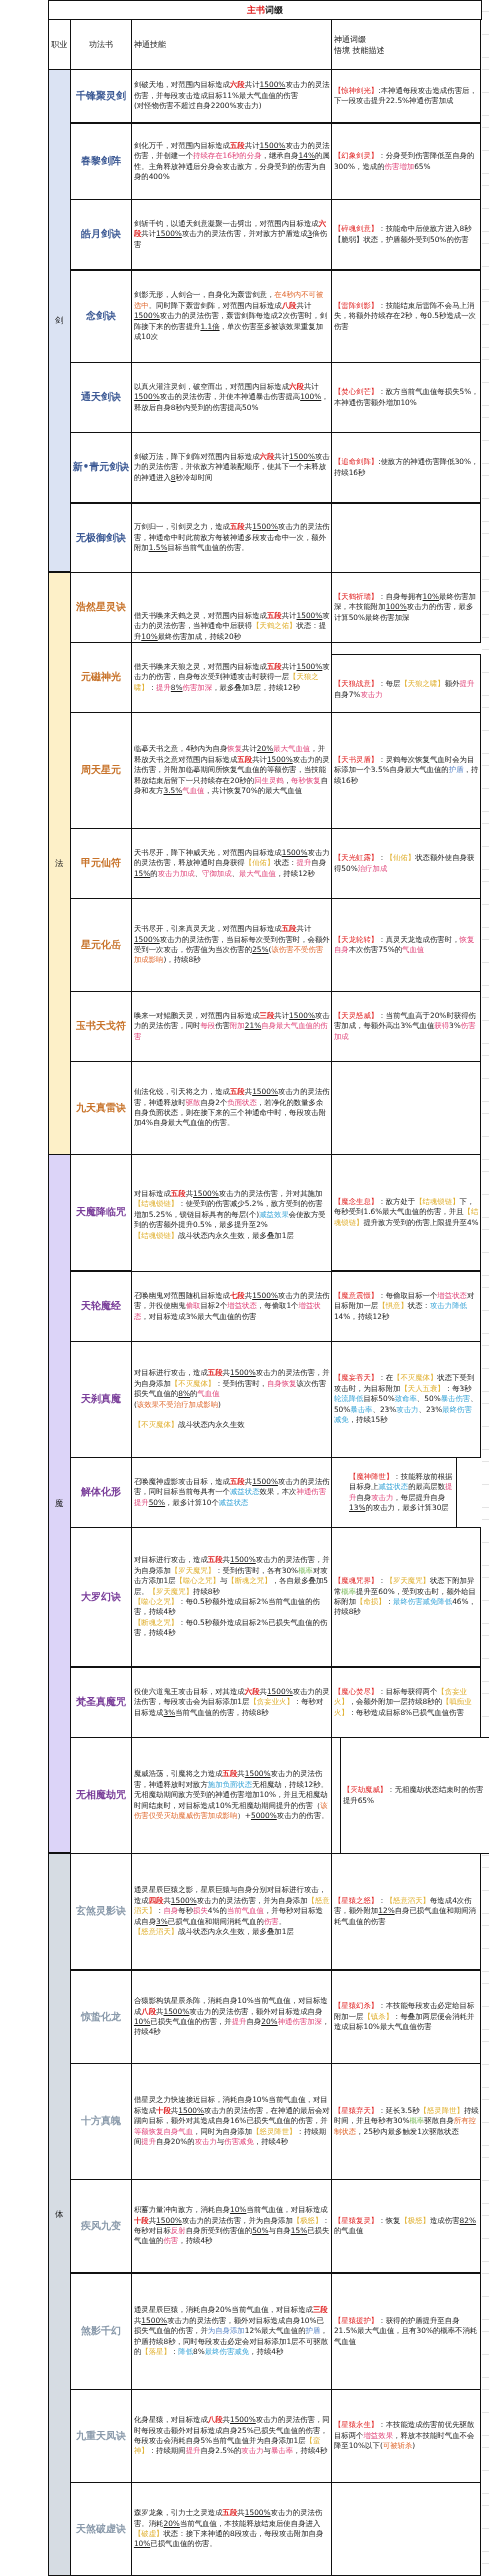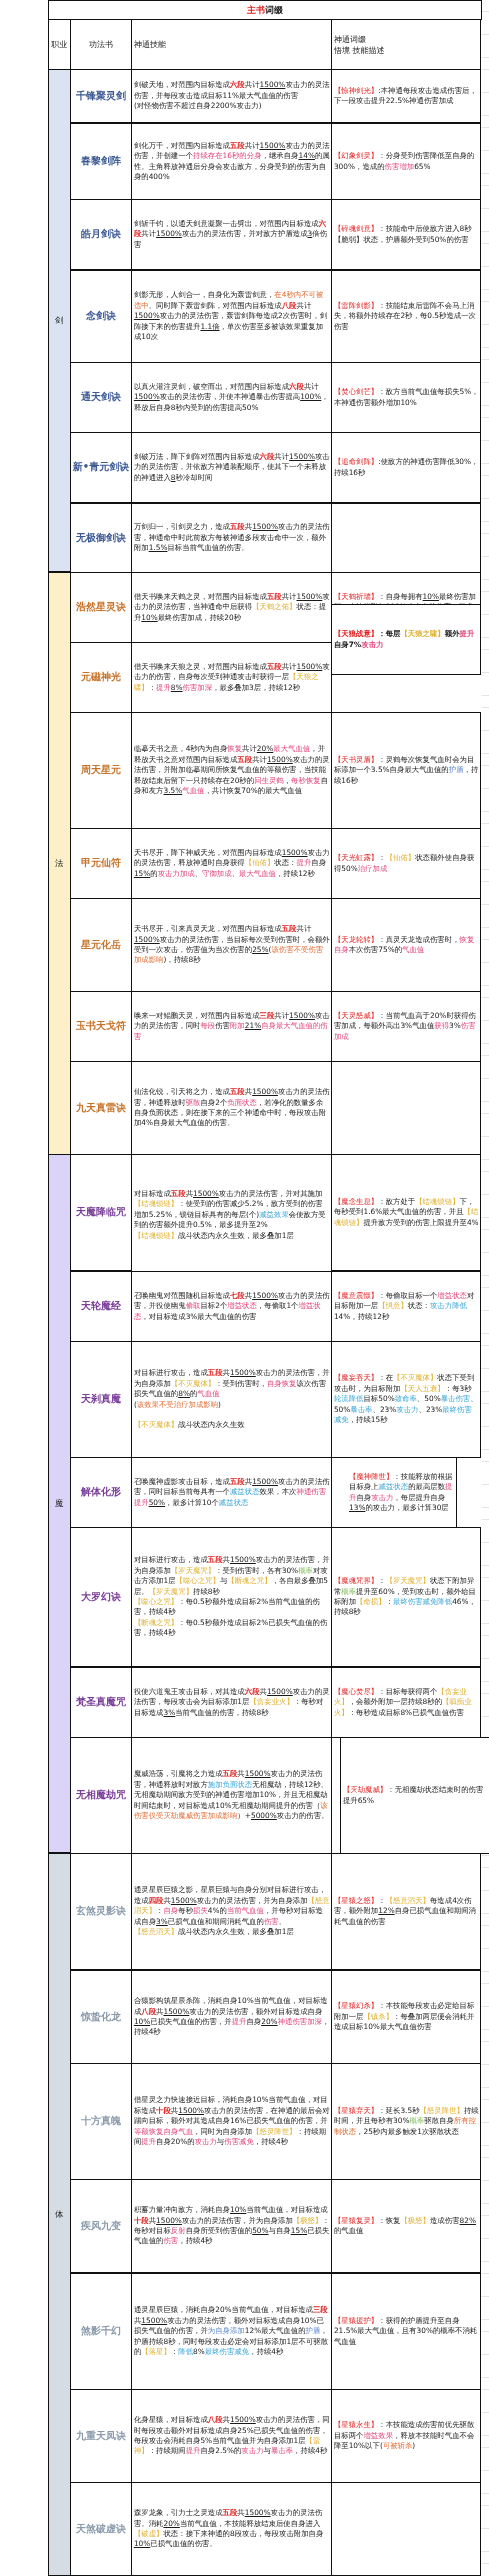--- a/index.html
+++ b/index.html
@@ -137,36 +137,36 @@
       </div>
       <div class="cell desc" style="left: 83px; top: 503px; width: 201px; height: 70px;">
         <div>万剑归一，引剑灵之力，造成<span class="seg">五段</span>共<span class="u">1500%</span>攻击力的灵法伤害，神通命中时此前敌方每被神通多段攻击命中一次，额外附加<span class="u">1.5%</span>目标当前气血值的伤害。</div>
       </div>
       <div class="cell desc" style="left: 283px; top: 503px; width: 150px; height: 70px;">
         <div></div>
       </div>
       <div class="cell book c-law" style="left: 22px; top: 572px; width: 62px; height: 71px;">
         <span>浩然星灵诀</span>
       </div>
-      <div class="cell desc" style="left: 83px; top: 572px; width: 201px; height: 71px;">
+      <div class="cell desc" style="left: 83px; top: 572px; width: 201px; height: 71px; align-items: flex-end;">
         <div>借天书唤来天鹤之灵，对范围内目标造成<span class="seg">五段</span>共计<span class="u">1500%</span>攻击力的灵法伤害，当神通命中后获得<span class="tag">【天鹤之佑】</span>状态：提升<span class="u">10%</span>最终伤害加成，持续20秒</div>
       </div>
       <div class="cell desc" style="left: 283px; top: 572px; width: 150px; height: 71px; justify-content: flex-end;">
         <div><span class="affix">【天鹤祈瑞】</span>：自身每拥有<span class="u">10%</span>最终伤害加深，本技能附加<span class="u">100%</span>攻击力的伤害，最多计算50%最终伤害加深</div>
       </div>
       <div class="cell note" style="left: 434px; top: 572px; width: 56px; height: 71px;">
         <span>第1批更新</span>
       </div>
       <div class="cell book c-law" style="left: 22px; top: 642px; width: 62px; height: 71px;">
         <span>元磁神光</span>
       </div>
       <div class="cell desc" style="left: 83px; top: 642px; width: 201px; height: 71px;">
         <div>借天书唤来天狼之灵，对范围内目标造成<span class="seg">五段</span>共计<span class="u">1500%</span>攻击力的伤害，自身每次受到神通攻击时获得一层<span class="tag">【天狼之啸】</span>：<span class="kw">提升</span><span class="u">8%</span><span class="kw">伤害加深</span>，最多叠加3层，持续12秒</div>
       </div>
-      <div class="cell desc" style="left: 283px; top: 604px; width: 150px; height: 71px; font-weight: bold;">
+      <div class="cell desc" style="left: 283px; top: 654px; width: 150px; height: 71px;">
         <div><span class="affix">【天狼战意】</span>：每层<span class="tag">【天狼之啸】</span>额外<span class="kw">提升</span>自身7%<span class="kw">攻击力</span></div>
       </div>
       <div class="cell book c-law" style="left: 22px; top: 712px; width: 62px; height: 117px;">
         <span>周天星元</span>
       </div>
       <div class="cell desc" style="left: 83px; top: 712px; width: 201px; height: 117px;">
         <div>临摹天书之意，4秒内为自身<span class="kw">恢复</span>共计<span class="u">20%</span><span class="kw">最大气血值</span>，并释放天书之意对范围内目标造成<span class="seg">五段</span>共计<span class="u">1500%</span>攻击力的灵法伤害，并附加临摹期间所恢复气血值的等额伤害，当技能释放结束后留下一只持续存在20秒的<span class="kw">回生灵鹤</span>，<span class="kw">每秒恢复</span>自身和友方<span class="u">3.5%</span><span class="kw">气血值</span>，共计恢复70%的最大气血值</div>
       </div>
       <div class="cell desc" style="left: 283px; top: 712px; width: 150px; height: 117px;">
         <div><span class="affix">【天书灵盾】</span>：灵鹤每次恢复气血时会为目标添加一个3.5%自身最大气血值的<span class="shield">护盾</span>，持续16秒</div>

